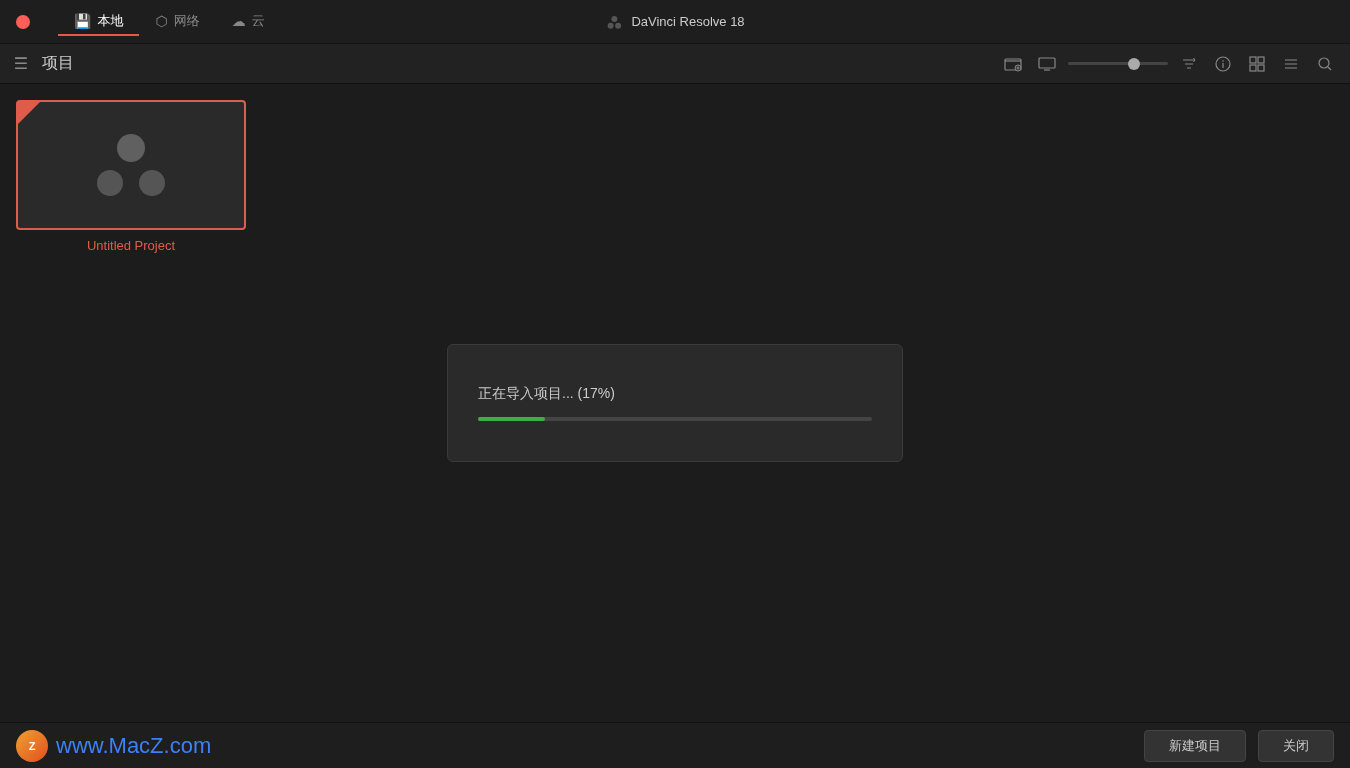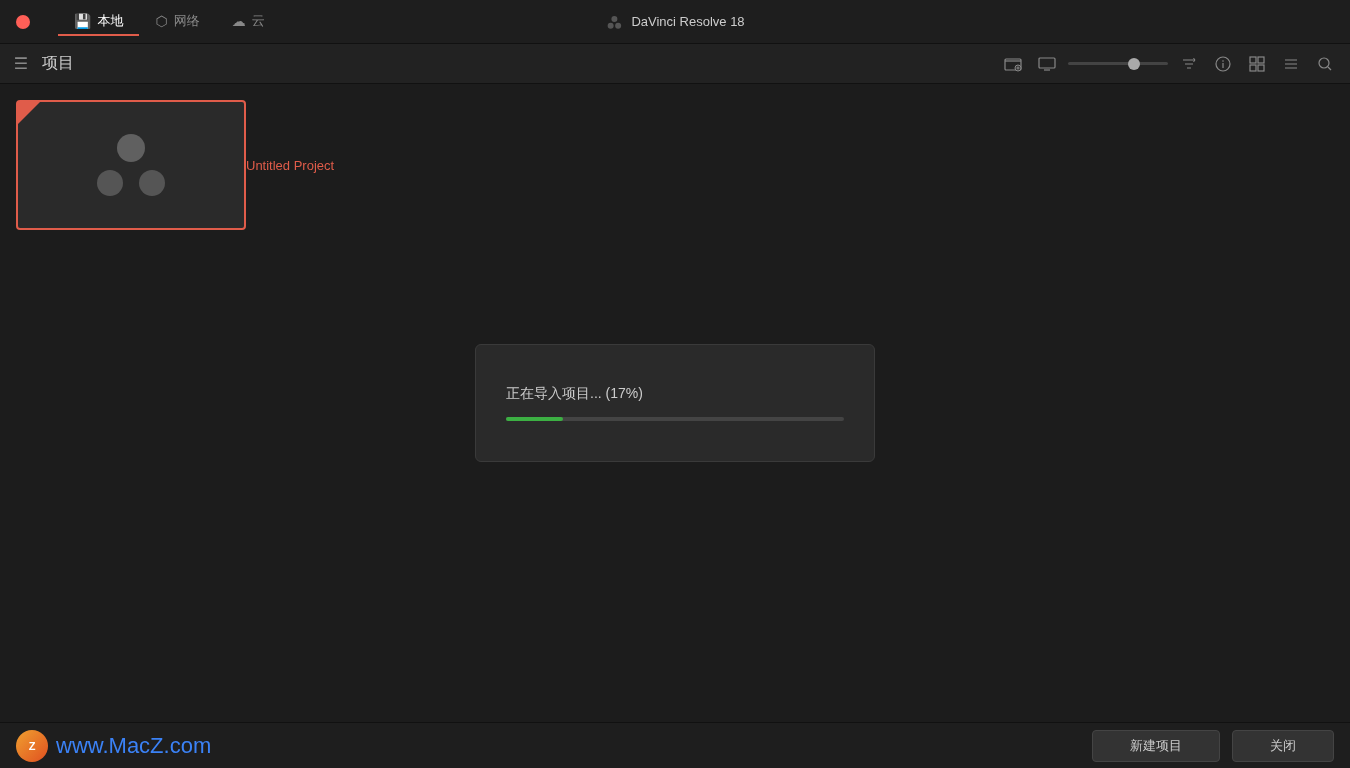--- a/index.html
+++ b/index.html
@@ -135,22 +135,23 @@
       display: flex;
       height: calc(768px - 44px - 40px - 46px);
       background: #1c1c1c;
       padding: 16px;
       align-items: flex-start;
     }
 
     
     .project-card {
       display: flex;
-      flex-direction: row;
-      align-items: center;
+      flex-direction: column;
+      align-items: center;
+      gap: 8px;
       cursor: pointer;
     }
     .project-thumbnail {
       width: 230px;
       height: 130px;
       background: #2a2a2a;
       border: 2px solid #e05c4a;
       border-radius: 4px;
       display: flex;
       align-items: center;
@@ -185,21 +186,21 @@
       color: #e05c4a;
       text-align: center;
     }
 
     
     .progress-dialog {
       position: absolute;
       left: 50%;
       top: 50%;
       transform: translate(-50%, -50%);
-      width: 400px;
+      width: 456px;
       background: #2a2a2a;
       border: 1px solid #3a3a3a;
       border-radius: 6px;
       padding: 40px 30px;
     }
     .progress-text {
       font-size: 14px;
       color: #ccc;
       margin-bottom: 14px;
     }
@@ -245,21 +246,21 @@
     .macz-text {
       font-size: 22px;
       color: #3b82f6;
       font-weight: 300;
     }
     .bottom-right {
       display: flex;
       gap: 12px;
     }
     .bottom-btn {
-      padding: 6px 37px;
+      padding: 6px 24px;
       background: #333;
       border: 1px solid #444;
       border-radius: 4px;
       font-size: 13px;
       color: #ccc;
       cursor: pointer;
     }
   </style>
 </head>
 <body>

